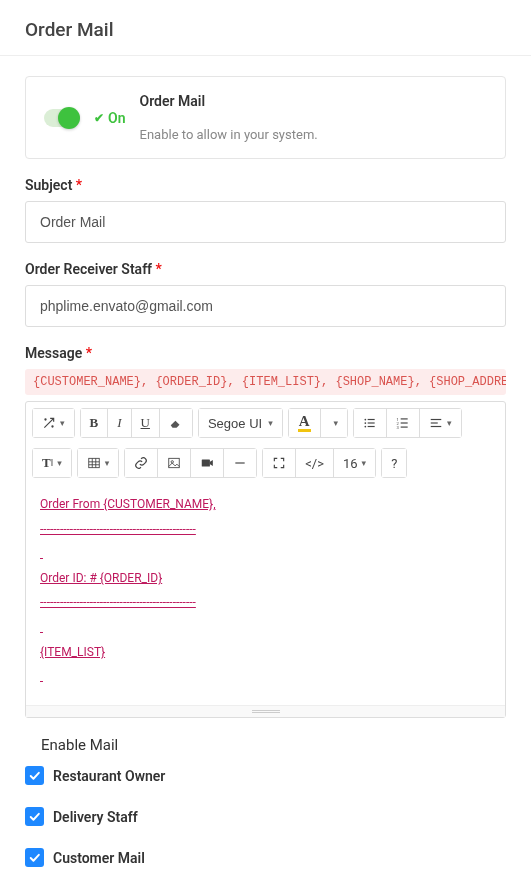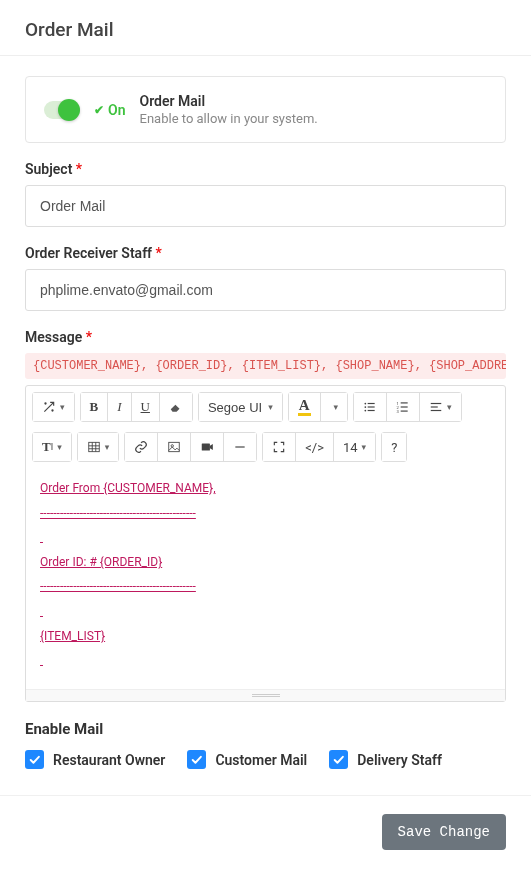--- a/index.html
+++ b/index.html
@@ -7,21 +7,21 @@
 .page { padding: 0; }
 .page-header { padding: 18px 25px 14px; border-bottom: 1px solid #eee; }
 .page-title { font-size: 19px; font-weight: 500; color: #444; }
 .content { padding: 20px 25px 10px; }
 .toggle-card { border: 1px solid #e5e5e5; border-radius: 4px; padding: 16px 18px; display: flex; align-items: center; gap: 14px; margin-bottom: 18px; }
 .toggle-switch { width: 36px; height: 18px; background: #dbeed6; border-radius: 10px; position: relative; cursor: pointer; }
 .toggle-knob { position: absolute; right: 0px; top: -2px; width: 22px; height: 22px; background: #3ec23e; border-radius: 50%; box-shadow: 0 1px 3px rgba(0,0,0,0.2); }
 .toggle-status { color: #3ec23e; font-weight: 600; font-size: 14px; display:flex; align-items:center; gap:4px;}
 .toggle-check { font-size: 12px; }
 .toggle-text .tt-title { font-weight: 600; color: #333; font-size: 14px; }
-.toggle-text .tt-sub { color: #888; font-size: 13px; margin-top: 2px; }
+.toggle-text .tt-sub { color: #888; font-size: 13px; margin-top: 18px; }
 .field { margin-bottom: 18px; }
 .field-label { font-weight: 600; color: #333; font-size: 14px; margin-bottom: 8px; display: block; }
 .req { color: #e11; }
 .input { width: 100%; border: 1px solid #ddd; border-radius: 3px; padding: 12px 14px; font-size: 14px; color: #555; background: #fff; }
 .placeholder-hints { background: #fdecec; color: #d9534f; font-family: "Courier New", monospace; font-size: 12px; padding: 6px 8px; border-radius: 3px; margin-bottom: 6px; white-space: nowrap; overflow: hidden; }
 .editor-wrap { border: 1px solid #ddd; border-radius: 3px; }
 .toolbar { padding: 6px 6px 2px; display: flex; flex-wrap: wrap; gap: 5px; border-bottom: 1px solid transparent; }
 .tbtn, .tbtn-group { border: 1px solid #ddd; background: #fff; border-radius: 3px; display: inline-flex; align-items: center; }
 .tbtn { padding: 5px 9px; font-size: 13px; color: #444; min-height: 28px; cursor: pointer; }
 .tbtn-group .tbtn { border: none; border-right: 1px solid #ddd; border-radius: 0; }
@@ -34,22 +34,22 @@
 .tbtn.fontname .caret { margin-left: 6px; }
 .tbtn.colorpick { padding-top: 3px; padding-bottom: 3px; }
 .color-a { font-weight: 700; font-family: Georgia, serif; font-size: 15px; display: inline-block; line-height:1; border-bottom: 3px solid #f1c40f; padding: 0 1px; }
 .editor-body { padding: 14px 14px 8px; font-size: 12px; color: #be185d; line-height: 1.55; height: 224px; overflow-y: scroll; position: relative; text-decoration: underline; }
 .editor-body::-webkit-scrollbar { width: 14px; }
 .editor-body::-webkit-scrollbar-track { background: #f4f4f4; }
 .editor-body::-webkit-scrollbar-thumb { background: #bdbdbd; border-radius: 2px; }
 .editor-body p { margin-bottom: 6px; }
 .resize-bar { height: 12px; background: #f9f9f9; border-top: 1px solid #eee; display:flex; align-items:center; justify-content:center; cursor: ns-resize;}
 .resize-grip { width: 28px; height: 3px; border-top: 1px solid #ccc; border-bottom: 1px solid #ccc; }
-.section-title { font-weight: 700; font-size: 15px; margin: 18px 0 12px; }
-.checks { display: flex; gap: 22px; flex-wrap: wrap; }
+.section-title { font-weight: 400; font-size: 15px; margin: 18px 16px 12px; }
+.checks { display: flex; gap: 22px; flex-wrap: wrap; flex-direction: column; }
 .check-item { display: flex; align-items: center; gap: 9px; cursor: pointer; }
 .checkbox { width: 19px; height: 19px; background: #1e88ff; border-radius: 3px; display: flex; align-items: center; justify-content: center; }
 .checkbox svg { width: 13px; height: 13px; }
 .check-label { font-weight: 600; font-size: 14px; color: #333; }
 .footer { padding: 18px 25px 22px; display: flex; justify-content: flex-end; border-top: 1px solid #f0f0f0; margin-top: 16px;}
 .btn-save { background: #6c757d; color: #fff; border: none; border-radius: 4px; padding: 10px 16px; font-size: 14px; cursor: pointer; font-family: Liberation Mono, monospace; }
 .icon-svg { width: 14px; height: 14px; display:block; }
 </style>
 </head>
 <body>
@@ -210,21 +210,21 @@
             </span>
           </div>
           <div class="tbtn-group">
             <span class="tbtn">
               <svg class="icon-svg" viewBox="0 0 24 24" fill="none" stroke="#444" stroke-width="2">
                   <path d="M4 9V4h5M20 9V4h-5M4 15v5h5M20 15v5h-5"></path>
                 </svg>
             </span>
             <span class="tbtn">&lt;/&gt;</span>
             <span class="tbtn">
-              <span>14</span>
+              <span>16</span>
                 <span class="caret">▾</span>
             </span>
           </div>
           <div class="tbtn-group">
             <span class="tbtn">?</span>
           </div>
         </div>
 
         <div class="editor-body" id="editor-body" contenteditable="true" style="">
             <p>Order From {CUSTOMER_NAME},</p>
@@ -251,29 +251,29 @@
             </svg>
           </span>
           <span class="check-label">Restaurant Owner</span>
         </label>
         <label class="check-item">
           <span class="checkbox">
             <svg viewBox="0 0 24 24" fill="none" stroke="#fff" stroke-width="3.5" stroke-linecap="round" stroke-linejoin="round">
               <polyline points="5 13 10 18 20 7"></polyline>
             </svg>
           </span>
-          <span class="check-label">Customer Mail</span>
+          <span class="check-label">Delivery Staff</span>
         </label>
         <label class="check-item">
           <span class="checkbox">
             <svg viewBox="0 0 24 24" fill="none" stroke="#fff" stroke-width="3.5" stroke-linecap="round" stroke-linejoin="round">
               <polyline points="5 13 10 18 20 7"></polyline>
             </svg>
           </span>
-          <span class="check-label">Delivery Staff</span>
+          <span class="check-label">Customer Mail</span>
         </label>
       </div>
 
   </div>
 
   <div class="footer">
     <button class="btn-save">Save Change</button>
   </div>
 </div>
 

